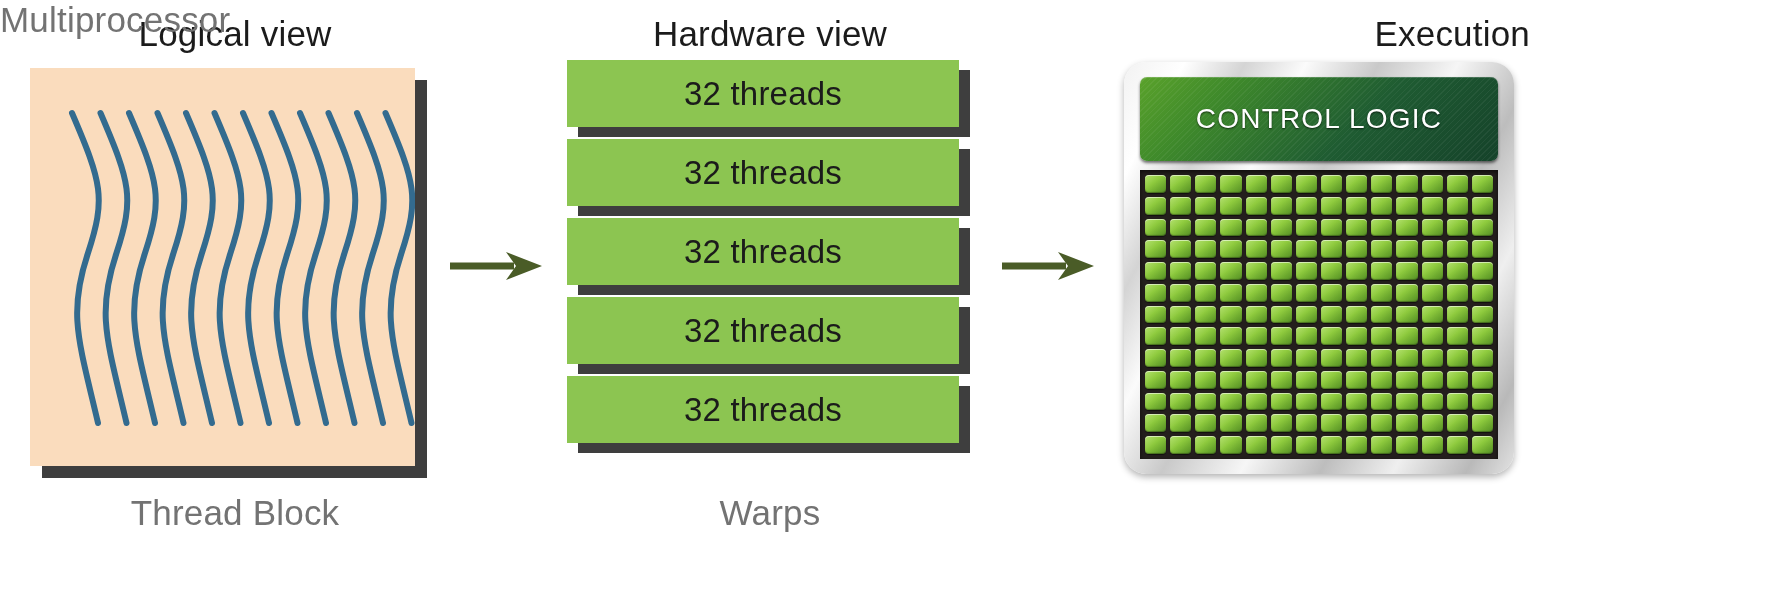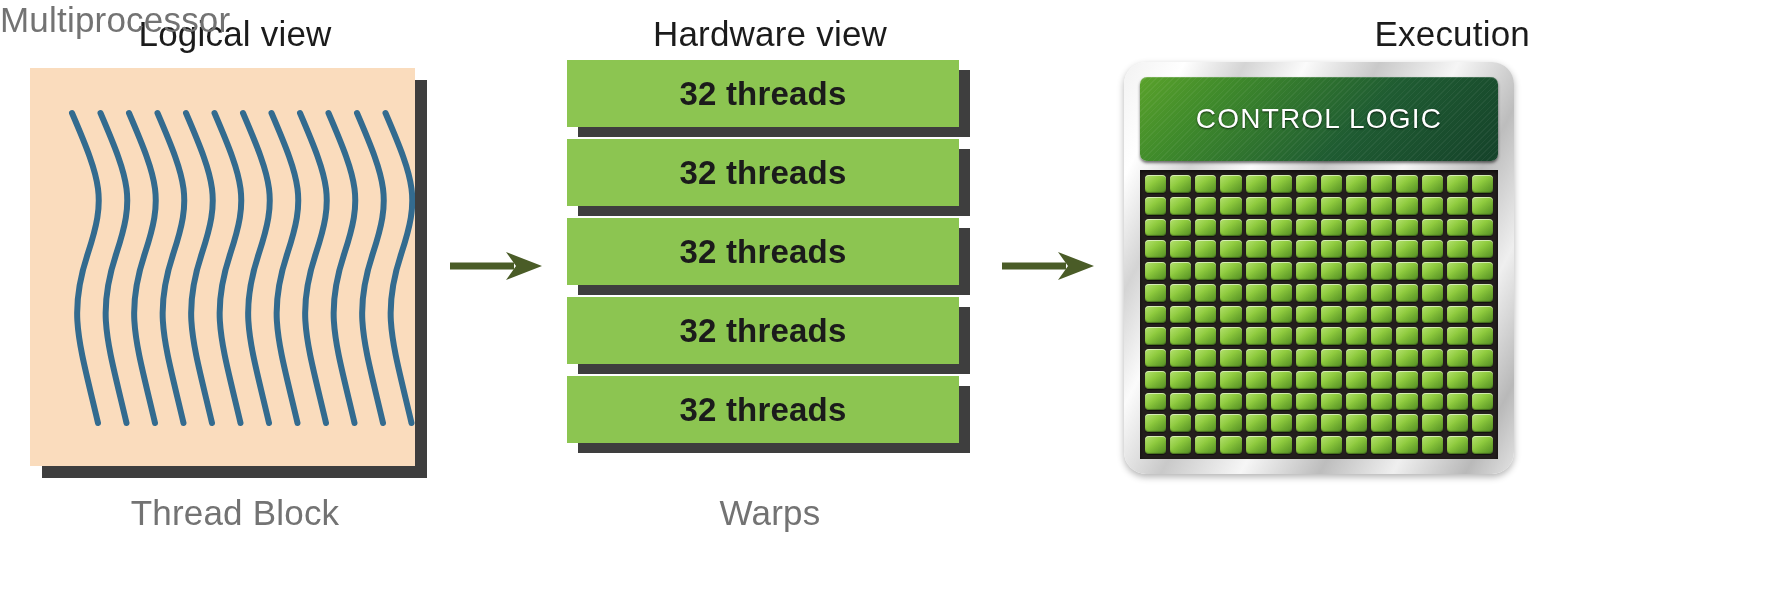--- a/index.html
+++ b/index.html
@@ -86,21 +86,20 @@
     left: 567px;
     top: 60px;
     width: 410px;
     height: 410px;
   }
   .warp-bar-wrap {
     position: absolute;
     left: 0;
     width: 452px;
     height: 67px;
-    font-weight: bold;
   }
   .warp-bar-shadow {
     position: absolute;
     left: 11px;
     top: 10px;
     width: 392px;
     height: 67px;
     background: #3e3e3e;
   }
   .warp-bar {

